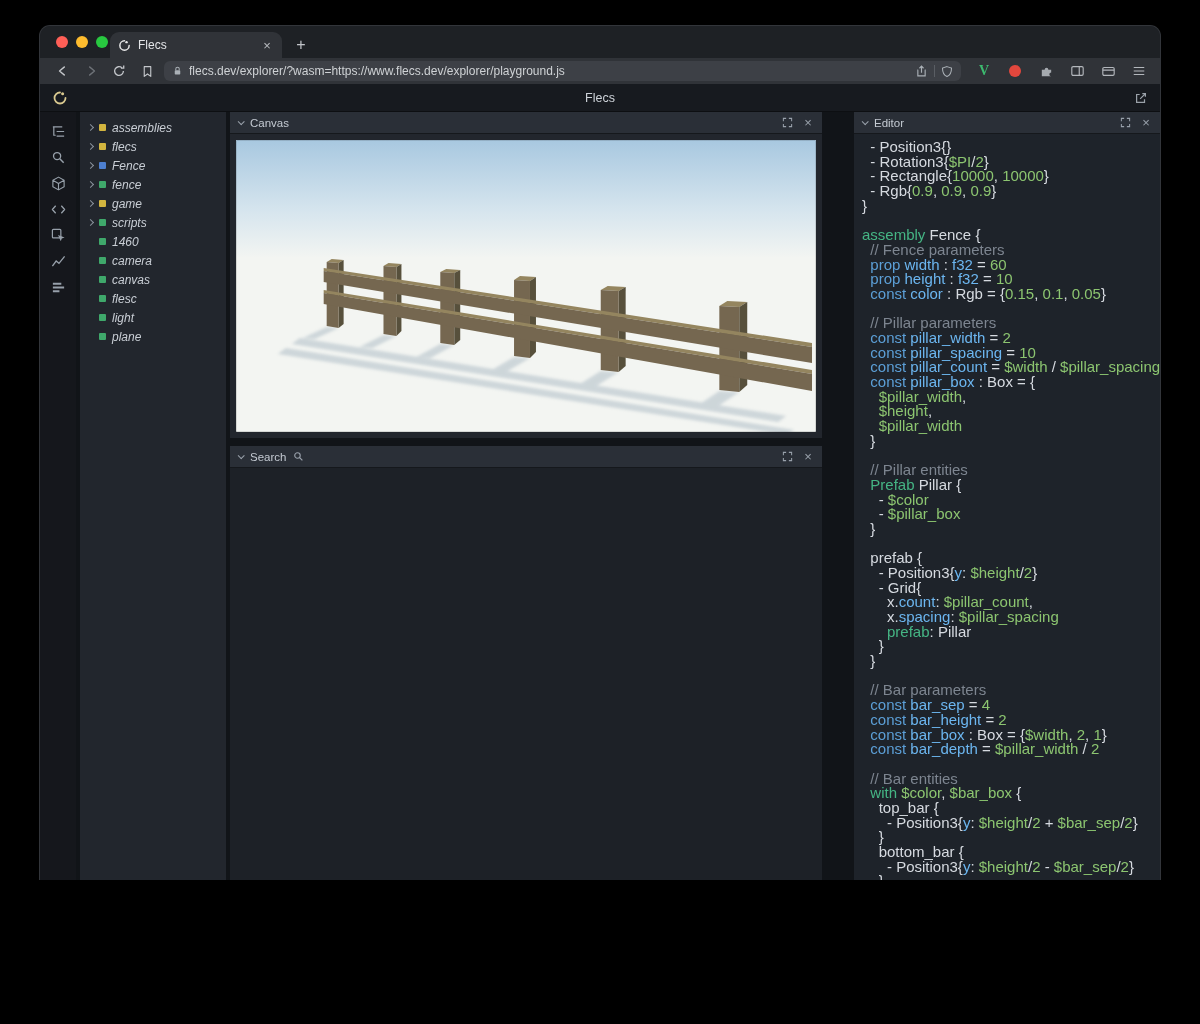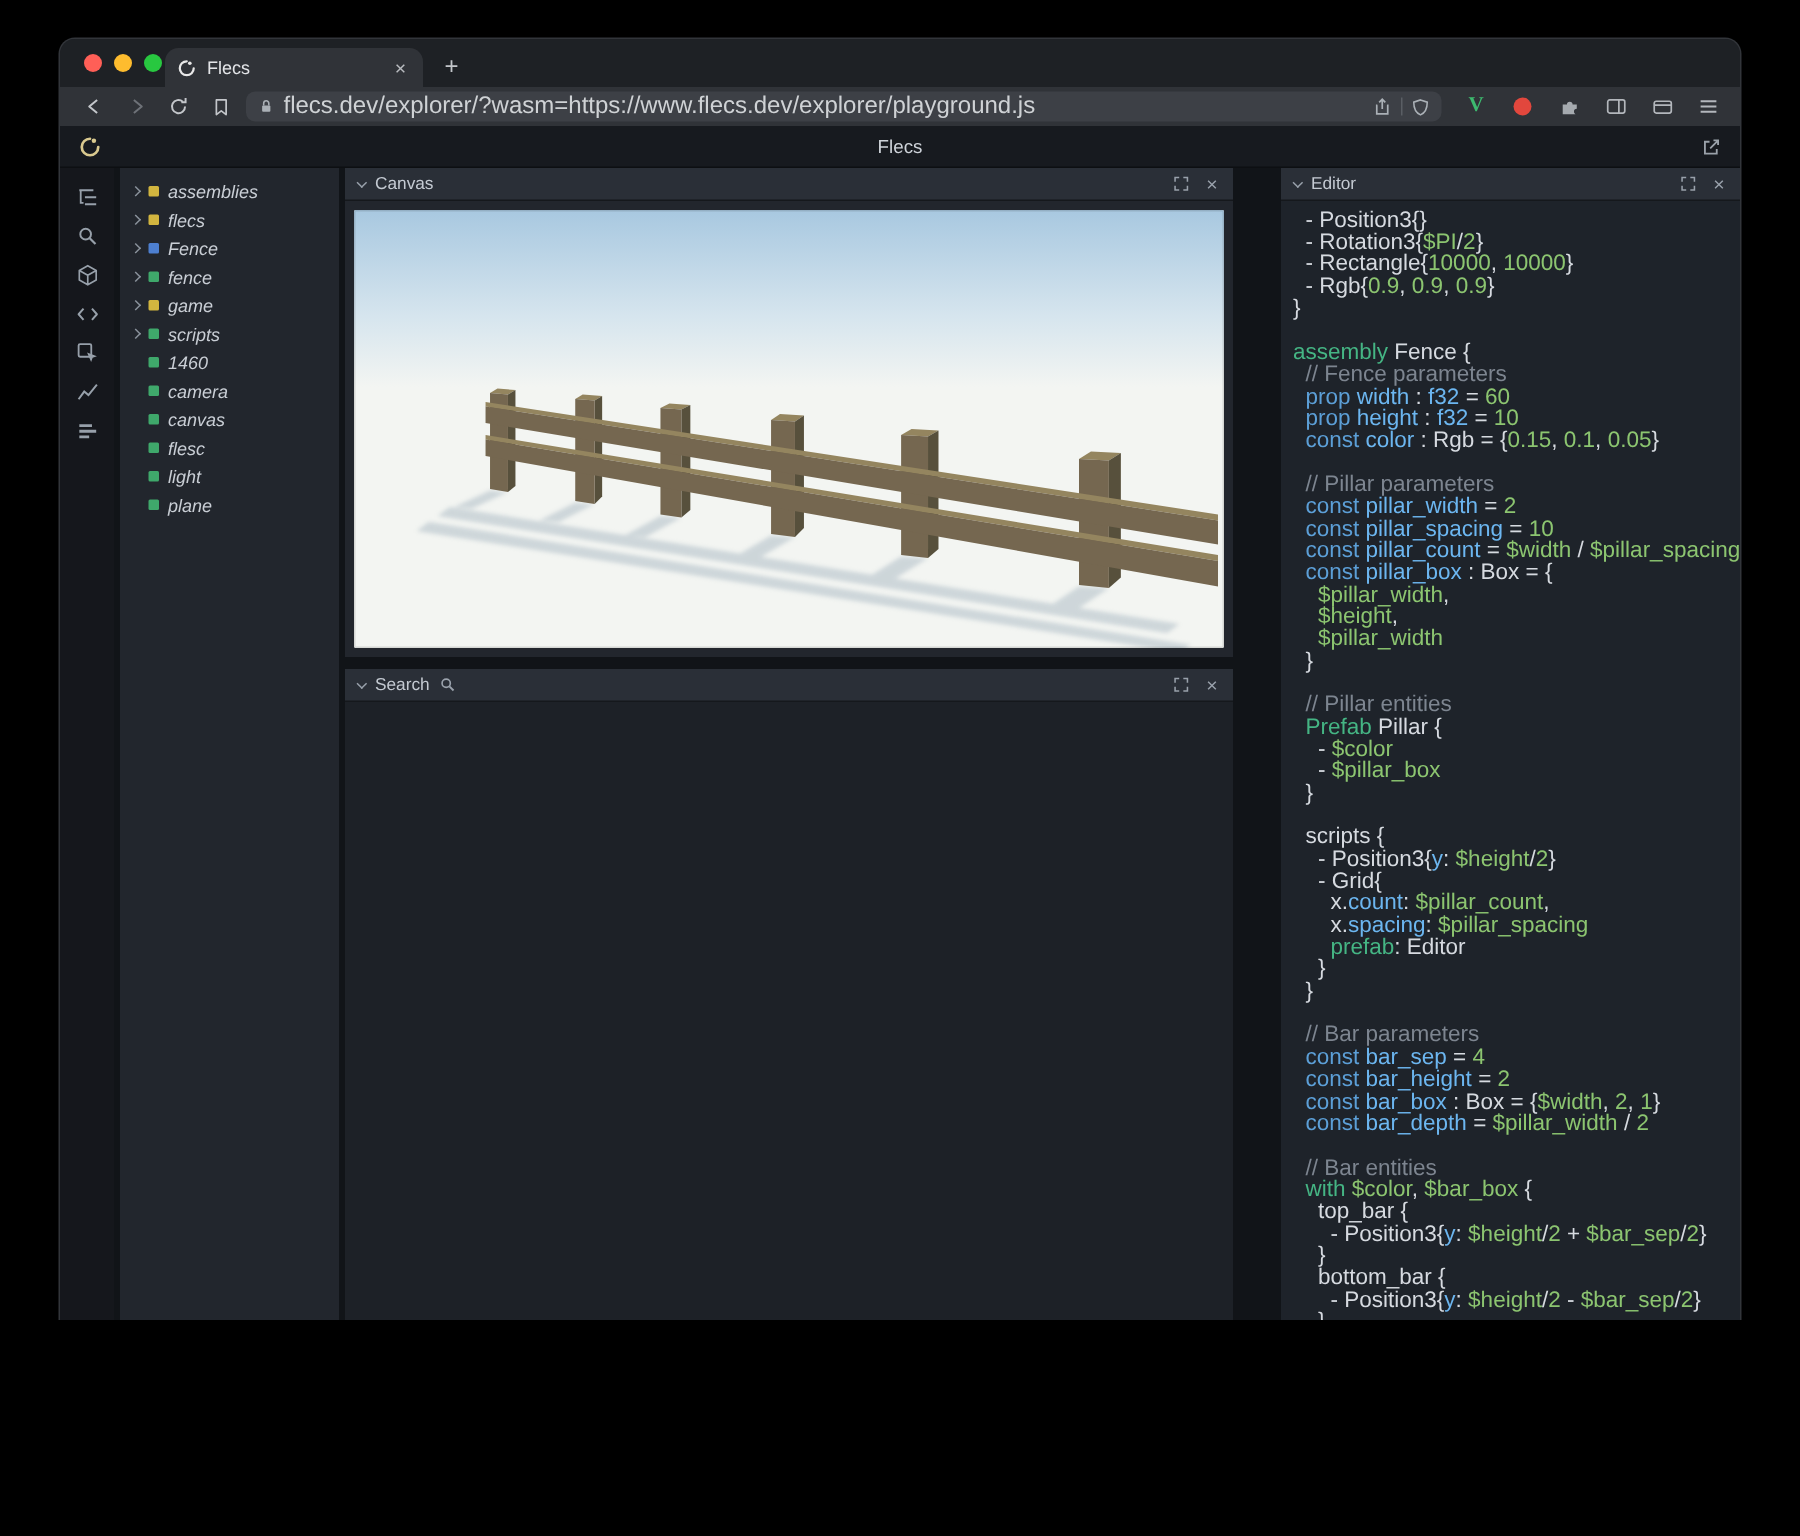--- a/index.html
+++ b/index.html
@@ -27,21 +27,21 @@
             color:#c2c5c9; font-size:16px; margin-left:6px; }
 
   
   .navbar { height:26px; background:#303338; display:flex; align-items:center; padding:0 12px; flex:none; gap:0; }
   .navbtn { width:22px; height:20px; display:flex; align-items:center; justify-content:center; color:#c3c6ca; flex:none; }
   .navbtn + .navbtn { margin-left:6px; }
   .navbtn.dim { color:#6e7278; }
   .bookmarkbtn { margin-left:92px; }
   .urlbar { flex:1; height:20px; margin:0 10px 0 6px; background:#3d4046; border-radius:6px;
             display:flex; align-items:center; padding:0 8px; gap:6px; min-width:0; }
-  .urltext { color:#cfd2d5; font-size:16px; white-space:nowrap; overflow:hidden; text-overflow:ellipsis; flex:1; }
+  .urltext { color:#cfd2d5; font-size:12px; white-space:nowrap; overflow:hidden; text-overflow:ellipsis; flex:1; }
   .urlicon { color:#aab0b6; flex:none; display:flex; align-items:center; }
   .urldiv { width:1px; height:12px; background:#5a5e64; flex:none; }
   .extrow { display:flex; align-items:center; gap:13px; flex:none; margin-left:4px; }
   .extbtn { width:18px; height:18px; display:flex; align-items:center; justify-content:center; color:#b3b7bc; }
   .vext { color:var(--v-green,#3dba6f); font-weight:bold; font-size:14px; font-family:"Liberation Serif",serif; }
   .reddot { width:12px; height:12px; border-radius:50%; background:var(--record-red,#e2473d); }
 
   
   .appheader { height:28px; background:#171a1f; display:flex; align-items:center; padding:0 12px; flex:none; position:relative; border-bottom:1px solid #0d0f12; }
   .apptitle { position:absolute; left:0; right:0; text-align:center; color:#ced3d9; font-size:12.5px; }
@@ -454,26 +454,26 @@
               <div class="cline"><span class="tk-v">    $height</span><span class="tk-w">,</span></div>
               <div class="cline"><span class="tk-v">    $pillar_width</span></div>
               <div class="cline"><span class="tk-w">  }</span></div>
               <div class="cline">&nbsp;</div>
               <div class="cline"><span class="tk-c">  // Pillar entities</span></div>
               <div class="cline"><span class="tk-g">  Prefab</span><span class="tk-w"> Pillar {</span></div>
               <div class="cline"><span class="tk-w">    - </span><span class="tk-v">$color</span></div>
               <div class="cline"><span class="tk-w">    - </span><span class="tk-v">$pillar_box</span></div>
               <div class="cline"><span class="tk-w">  }</span></div>
               <div class="cline">&nbsp;</div>
-              <div class="cline"><span class="tk-w">  scripts {</span></div>
+              <div class="cline"><span class="tk-w">  prefab {</span></div>
               <div class="cline"><span class="tk-w">    - Position3{</span><span class="tk-i">y</span><span class="tk-w">: </span><span class="tk-v">$height</span><span class="tk-w">/</span><span class="tk-n">2</span><span class="tk-w">}</span></div>
               <div class="cline"><span class="tk-w">    - Grid{</span></div>
               <div class="cline"><span class="tk-w">      x.</span><span class="tk-i">count</span><span class="tk-w">: </span><span class="tk-v">$pillar_count</span><span class="tk-w">,</span></div>
               <div class="cline"><span class="tk-w">      x.</span><span class="tk-i">spacing</span><span class="tk-w">: </span><span class="tk-v">$pillar_spacing</span></div>
-              <div class="cline"><span class="tk-g">      prefab</span><span class="tk-w">: Editor</span></div>
+              <div class="cline"><span class="tk-g">      prefab</span><span class="tk-w">: Pillar</span></div>
               <div class="cline"><span class="tk-w">    }</span></div>
               <div class="cline"><span class="tk-w">  }</span></div>
               <div class="cline">&nbsp;</div>
               <div class="cline"><span class="tk-c">  // Bar parameters</span></div>
               <div class="cline"><span class="tk-k">  const</span><span class="tk-i"> bar_sep</span><span class="tk-w"> = </span><span class="tk-n">4</span></div>
               <div class="cline"><span class="tk-k">  const</span><span class="tk-i"> bar_height</span><span class="tk-w"> = </span><span class="tk-n">2</span></div>
               <div class="cline"><span class="tk-k">  const</span><span class="tk-i"> bar_box</span><span class="tk-w"> : Box = {</span><span class="tk-v">$width</span><span class="tk-w">, </span><span class="tk-n">2</span><span class="tk-w">, </span><span class="tk-n">1</span><span class="tk-w">}</span></div>
               <div class="cline"><span class="tk-k">  const</span><span class="tk-i"> bar_depth</span><span class="tk-w"> = </span><span class="tk-v">$pillar_width</span><span class="tk-w"> / </span><span class="tk-n">2</span></div>
               <div class="cline">&nbsp;</div>
               <div class="cline"><span class="tk-c">  // Bar entities</span></div>

